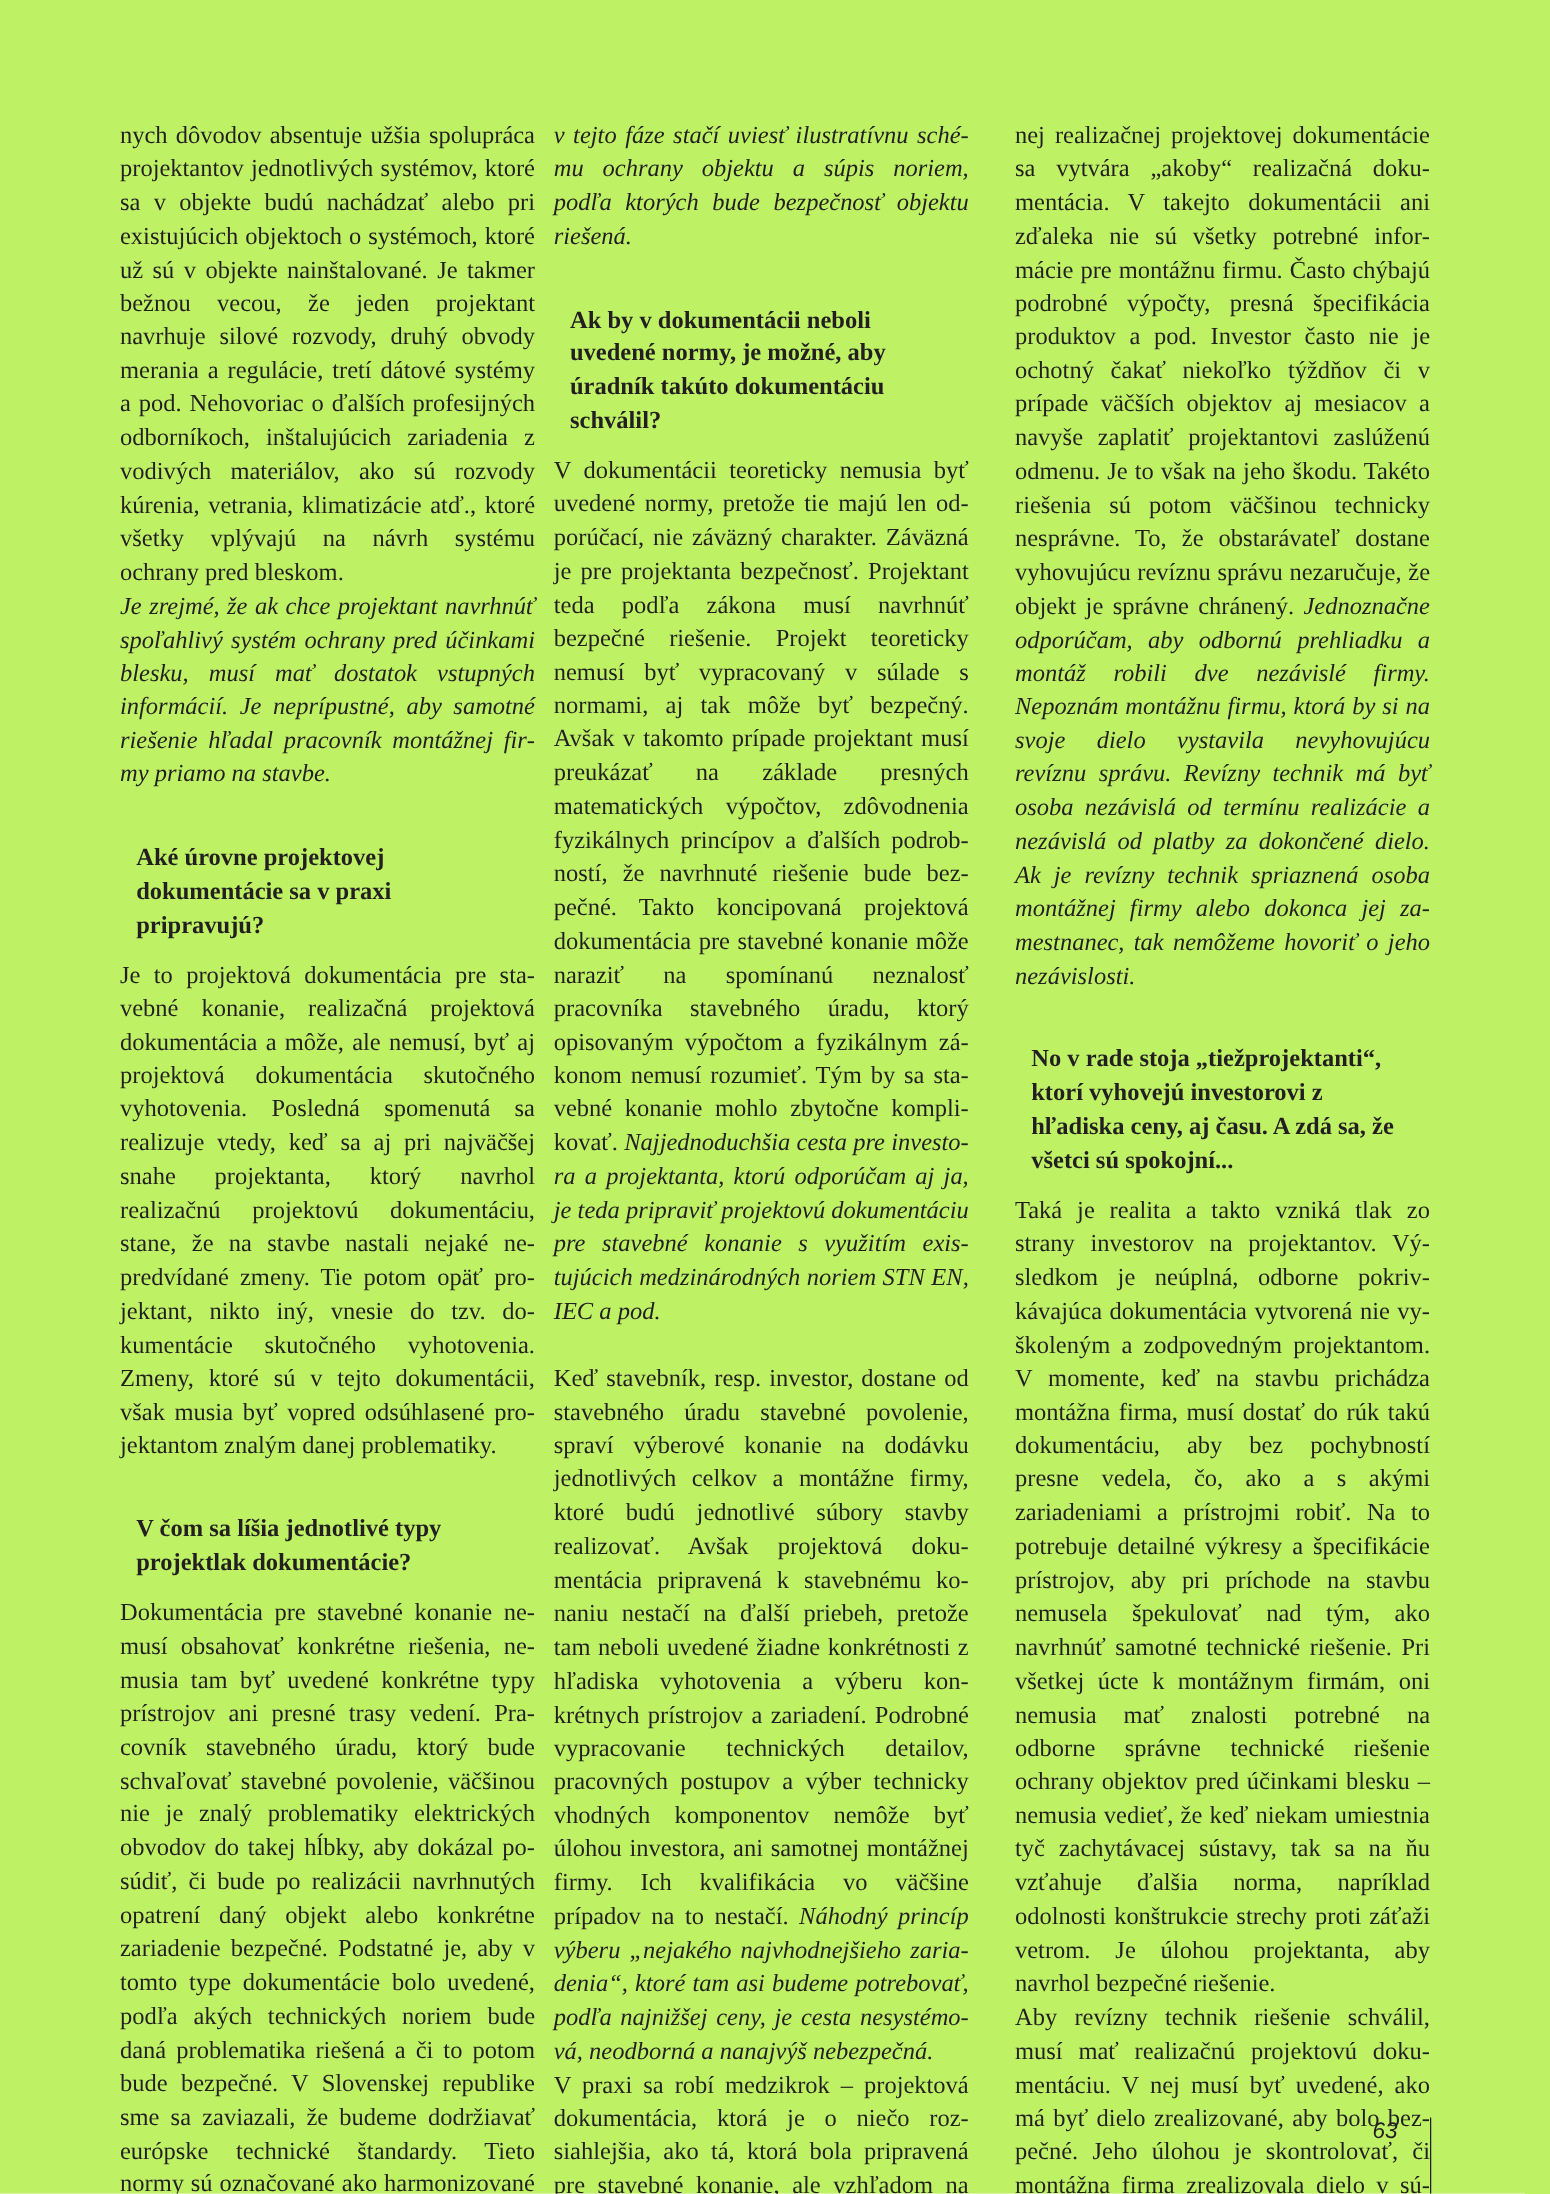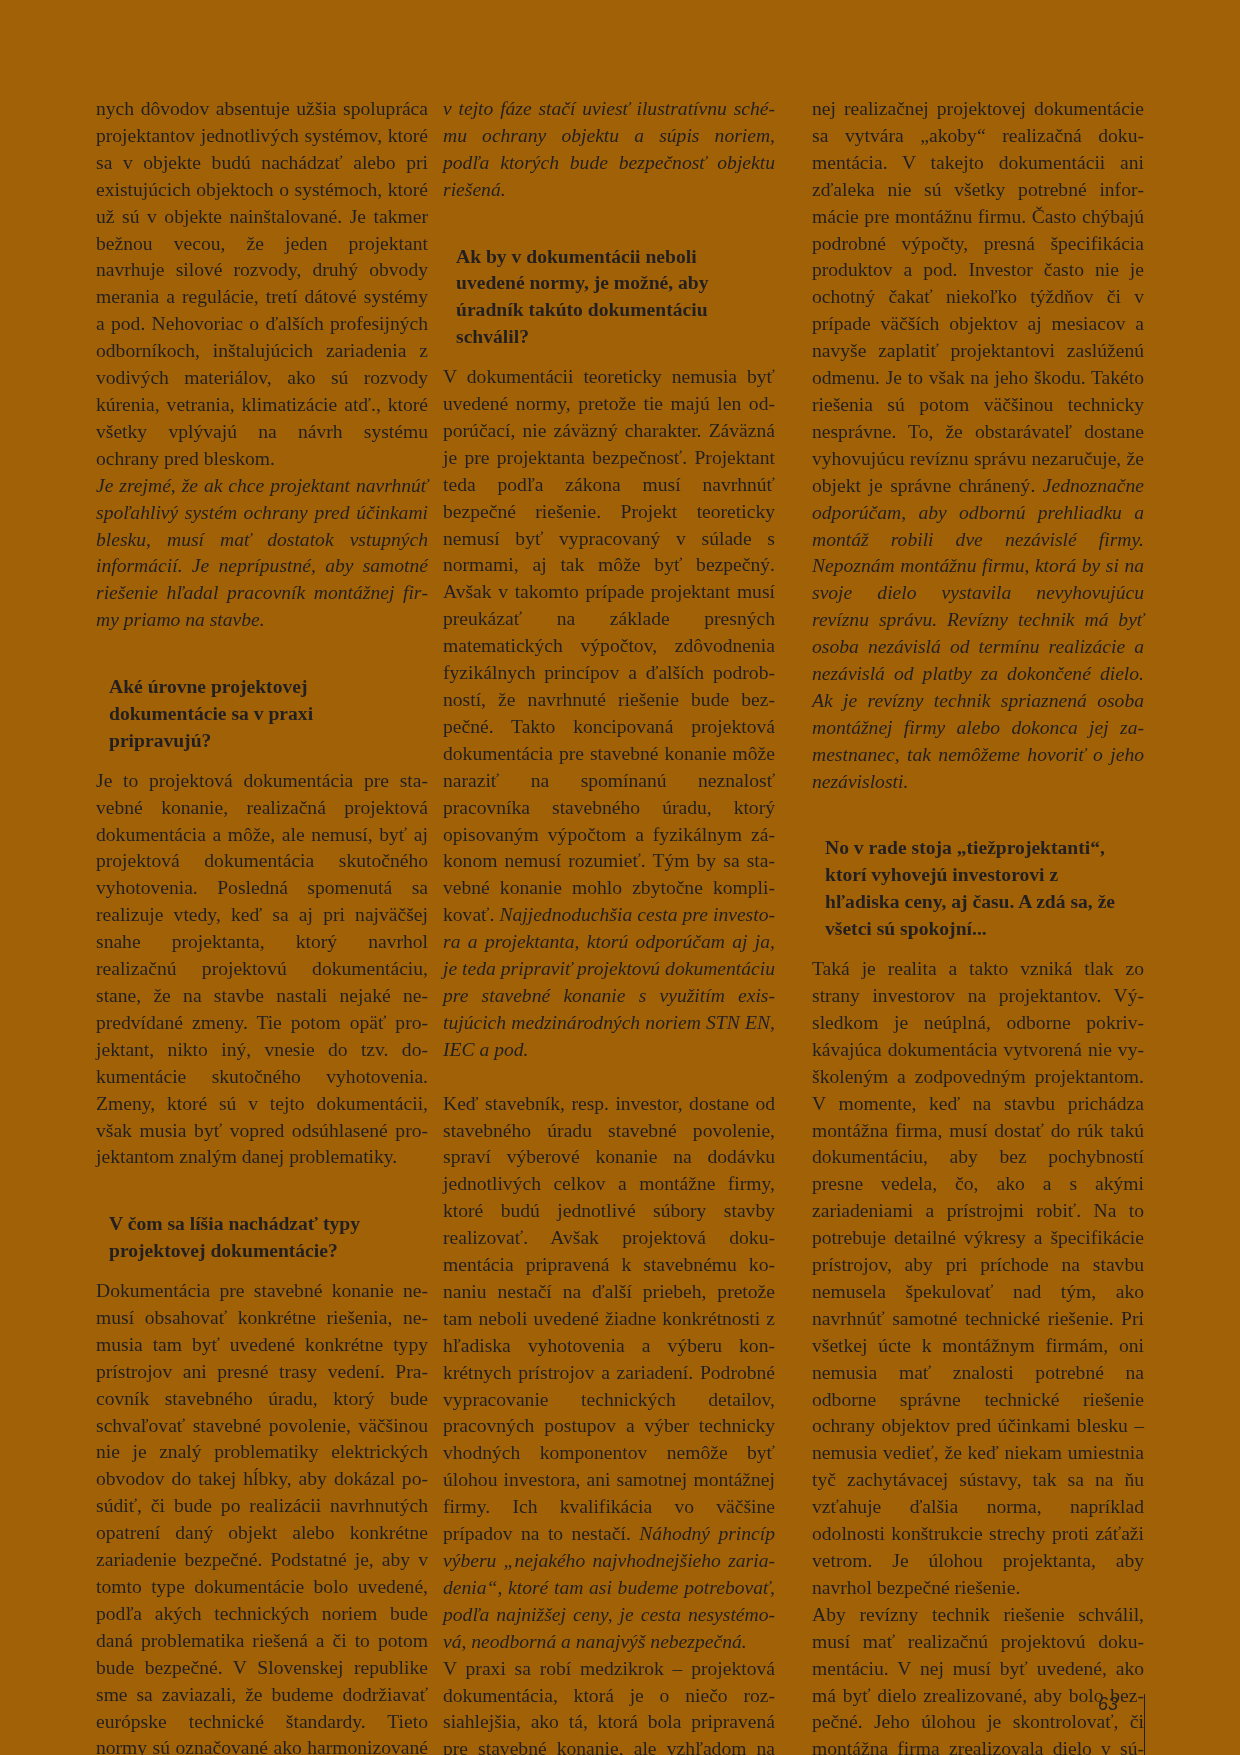--- a/index.html
+++ b/index.html
@@ -1,17 +1,17 @@
 <!DOCTYPE html>
 <html><head>
 <meta charset="utf-8">
 <style>
   html, body { margin: 0; padding: 0; background: #ffffff; }
   body { width: 1240px; height: 1755px; position: relative; overflow: hidden; }
-  .page { position: absolute; left: 0; top: 0; width: 1240px; height: 1755px; background: #a16207; }
+  .page { position: absolute; left: 0; top: 0; width: 1240px; height: 1755px; background: #bef264; }
   .col {
     position: absolute; top: 96px; width: 332px;
     font-family: "Liberation Serif", "DejaVu Serif", serif;
     font-size: 19.6px; line-height: 26.9px; color: #231f20;
     text-align: justify; hyphens: manual;
   }
   .col-1 { left: 96px; }
   .col-2 { left: 443px; }
   .col-3 { left: 812px; }
   .col p { margin: 0; }
@@ -29,21 +29,21 @@
 <body>
 
 <div class="page">
   <div class="col col-1">
       <p><span>nych dôvodov absentuje užšia spoluprá­ca projektantov jednotlivých systémov, ktoré sa v objekte budú nachádzať ale­bo pri existujúcich objektoch o systé­moch, ktoré už sú v objekte nainštalo­vané. Je takmer bežnou vecou, že jeden projektant navrhuje silové rozvody, dru­hý obvody merania a regulácie, tretí dá­tové systémy a pod. Nehovoriac o ďal­ších profesijných odborníkoch, inštalu­júcich zariadenia z vodivých materiálov, ako sú rozvody kúrenia, vetrania, klima­tizácie atď., ktoré všetky vplývajú na ná­vrh systému ochrany pred bleskom.</span></p>
       <p><span class="it">Je zrejmé, že ak chce projektant navrhnúť spoľahlivý systém ochrany pred účinka­mi blesku, musí mať dostatok vstupných informácií. Je neprípustné, aby samotné riešenie hľadal pracovník montážnej fir­my priamo na stavbe.</span></p>
       <div class="gap"></div>
       <h3>Aké úrovne projektovej dokumentácie sa v praxi pripravujú?</h3>
       <p><span>Je to projektová dokumentácia pre sta­vebné konanie, realizačná projektová dokumentácia a môže, ale nemusí, byť aj projektová dokumentácia skutočné­ho vyhotovenia. Posledná spomenu­tá sa realizuje vtedy, keď sa aj pri naj­väčšej snahe projektanta, ktorý navrhol realizačnú projektovú dokumentáciu, stane, že na stavbe nastali nejaké ne­predvídané zmeny. Tie potom opäť pro­jektant, nikto iný, vnesie do tzv. do­kumentácie skutočného vyhotovenia. Zmeny, ktoré sú v tejto dokumentácii, však musia byť vopred odsúhlasené pro­jektantom znalým danej problematiky.</span></p>
       <div class="gap"></div>
-      <h3>V čom sa líšia nachádzať typy projek­tovej dokumentácie?</h3>
+      <h3>V čom sa líšia jednotlivé typy projek­tlak dokumentácie?</h3>
       <p><span>Dokumentácia pre stavebné konanie ne­musí obsahovať konkrétne riešenia, ne­musia tam byť uvedené konkrétne typy prístrojov ani presné trasy vedení. Pra­covník stavebného úradu, ktorý bude schvaľovať stavebné povolenie, väčšinou nie je znalý problematiky elektrických obvodov do takej hĺbky, aby dokázal po­súdiť, či bude po realizácii navrhnutých opatrení daný objekt alebo konkrétne zariadenie bezpečné. Podstatné je, aby v tomto type dokumentácie bolo uve­dené, podľa akých technických noriem bude daná problematika riešená a či to potom bude bezpečné. V Slovenskej re­publike sme sa zaviazali, že budeme do­držiavať európske technické štandardy. Tieto normy sú označované ako harmo­nizované normy STN EN. </span><span class="it">Problemati­ku ochrany pred účinkami blesku rieši sú­bor noriem STN EN 62305-1 až 4. Čiže</span></p>
     </div>
   <div class="col col-2">
       <p><span class="it">v tejto fáze stačí uviesť ilustratívnu sché­mu ochrany objektu a súpis noriem, podľa ktorých bude bezpečnosť objektu riešená.</span></p>
       <div class="gap"></div>
       <h3>Ak by v dokumentácii neboli uvedené normy, je možné, aby úradník takúto dokumentáciu schválil?</h3>
       <p><span>V dokumentácii teoreticky nemusia byť uvedené normy, pretože tie majú len od­porúčací, nie záväzný charakter. Záväz­ná je pre projektanta bezpečnosť. Pro­jektant teda podľa zákona musí navrh­núť bezpečné riešenie. Projekt teore­ticky nemusí byť vypracovaný v súla­de s normami, aj tak môže byť bezpeč­ný. Avšak v takomto prípade projektant musí preukázať na základe presných matematických výpočtov, zdôvodnenia fyzikálnych princípov a ďalších podrob­ností, že navrhnuté riešenie bude bez­pečné. Takto koncipovaná projekto­vá dokumentácia pre stavebné kona­nie môže naraziť na spomínanú nezna­losť pracovníka stavebného úradu, ktorý opisovaným výpočtom a fyzikálnym zá­konom nemusí rozumieť. Tým by sa sta­vebné konanie mohlo zbytočne kompli­kovať. </span><span class="it">Najjednoduchšia cesta pre investo­ra a projektanta, ktorú odporúčam aj ja, je teda pripraviť projektovú dokumentá­ciu pre stavebné konanie s využitím exis­tujúcich medzinárodných noriem STN EN, IEC a pod.</span></p>
       <div class="gap"></div>
       <p><span>Keď stavebník, resp. investor, dostane od stavebného úradu stavebné povole­nie, spraví výberové konanie na dodáv­ku jednotlivých celkov a montážne fir­my, ktoré budú jednotlivé súbory stav­by realizovať. Avšak projektová doku­mentácia pripravená k stavebnému ko­naniu nestačí na ďalší priebeh, pretože tam neboli uvedené žiadne konkrétnos­ti z hľadiska vyhotovenia a výberu kon­krétnych prístrojov a zariadení. Podrob­né vypracovanie technických detailov, pracovných postupov a výber technic­ky vhodných komponentov nemôže byť úlohou investora, ani samotnej mon­tážnej firmy. Ich kvalifikácia vo väčšine prípadov na to nestačí. </span><span class="it">Náhodný princíp výberu „nejakého najvhodnejšieho zaria­denia“, ktoré tam asi budeme potrebovať, podľa najnižšej ceny, je cesta nesystémo­vá, neodborná a nanajvýš nebezpečná.</span></p>
       <p><span>V praxi sa robí medzikrok – projekto­vá dokumentácia, ktorá je o niečo roz­siahlejšia, ako tá, ktorá bola pripravená pre stavebné konanie, ale vzhľadom na čas potrebný na vyhotovenie komplet­</span></p>

